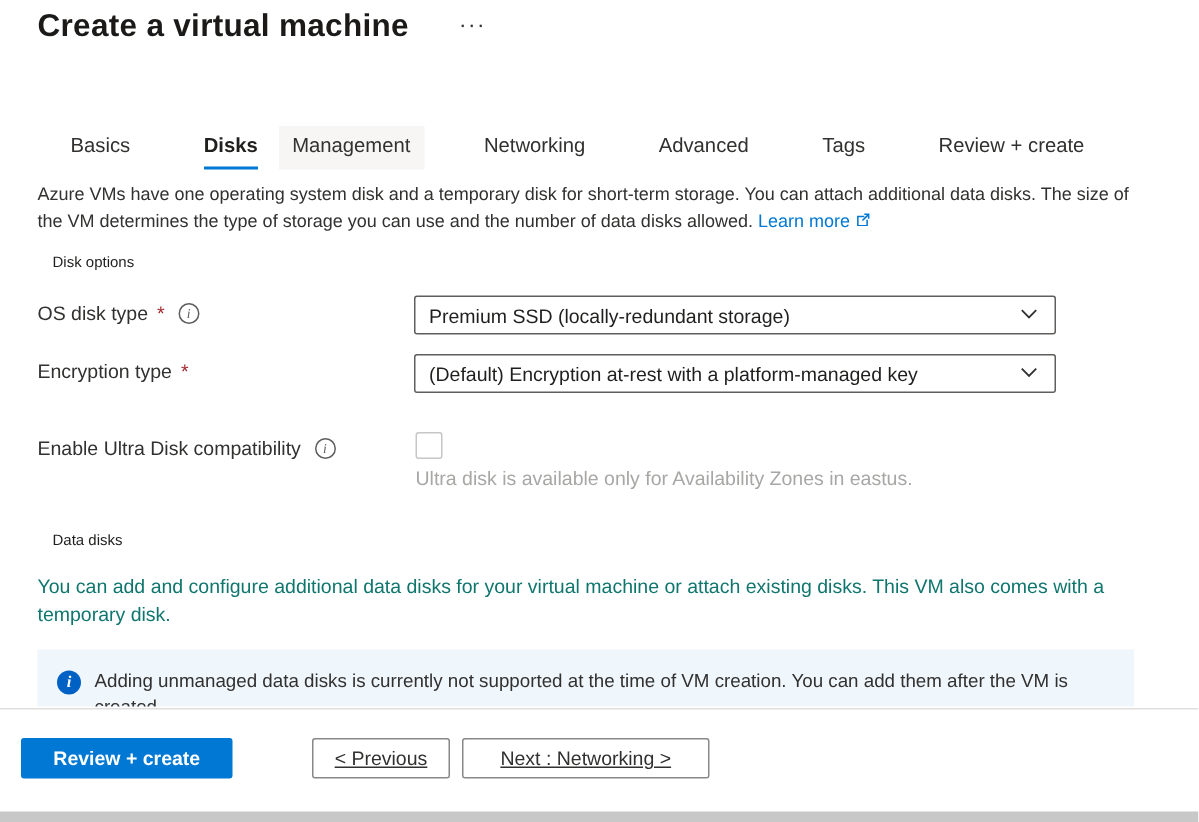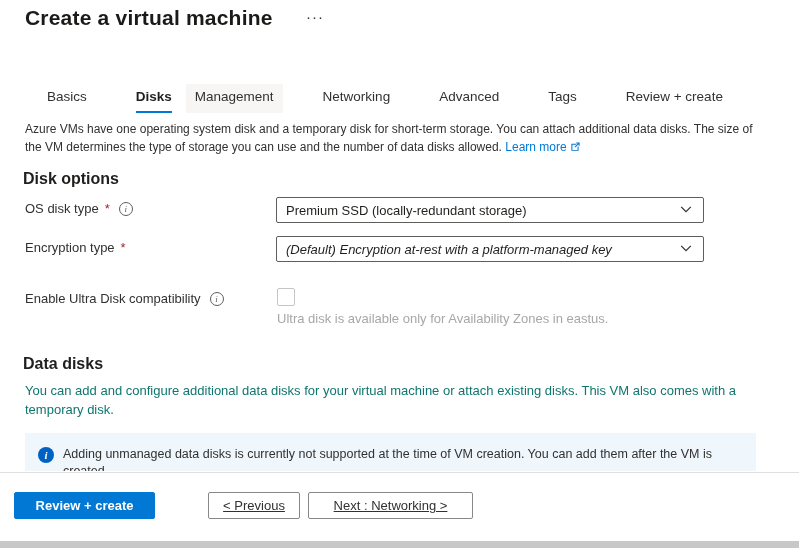--- a/index.html
+++ b/index.html
@@ -21,40 +21,40 @@
   .tabs { left: 21px; top: 84px; display: flex; gap: 23px; font-size: 13.5px; }
   .tab { padding: 5px 0 7px 0; color: #323130; cursor: pointer; white-space: nowrap; margin-left: 26px; }
   .tab.active { font-weight: 700; border-bottom: 2.5px solid #0078d4; color: #201f1e; }
   .tab.hl { background: #f7f6f5; padding-left: 9px; padding-right: 9px; margin: 0 -9px; }
 
   
   .intro { left: 25px; top: 120px; width: 742px; font-size: 12px; line-height: 18px; color: #323130; }
   .link { color: #0078d4; text-decoration: none; cursor: pointer; }
   .ext-icon { display: inline-block; vertical-align: -1px; margin-left: 3px; }
 
-  .section-h { left: 23px; font-size: 16px; font-weight: 700; color: #201f1e; }
+  .section-h { left: 35px; font-size: 10px; font-weight: 400; color: #201f1e; }
 
   
   .field-label { left: 25px; font-size: 13px; color: #323130; display: flex; align-items: flex-end; gap: 4px; }
   .req { color: #a4262c; margin-left: 2px; }
   .info-i {
     display: inline-flex; align-items: center; justify-content: center;
     width: 14px; height: 14px; margin-left: 5px;
     border: 1px solid #605e5c; border-radius: 50%;
     font-size: 9px; font-style: italic; font-family: "Liberation Serif", serif;
     color: #605e5c; cursor: pointer; flex: none;
   }
   .dropdown {
     left: 276px; width: 428px; height: 26px;
     border: 1px solid #605e5c; border-radius: 2px; background: #fff;
     display: flex; align-items: center; justify-content: space-between;
     padding: 0 10px 0 9px; font-size: 13px; color: #201f1e; cursor: pointer;
   }
   .dd-os { top: 197px; }
-  .dd-enc { top: 236px; font-style: italic; }
+  .dd-enc { top: 236px; }
 
   .checkbox {
     left: 277px; top: 288px; width: 18px; height: 18px;
     border: 1px solid #c8c6c4; border-radius: 2px; background: #fff; cursor: pointer;
   }
   .helper { left: 277px; top: 311px; font-size: 13px; color: #a8a7a5; }
 
   .para { left: 25px; top: 381px; width: 726px; font-size: 13px; line-height: 19px; color: #0f766e; }
 
   

